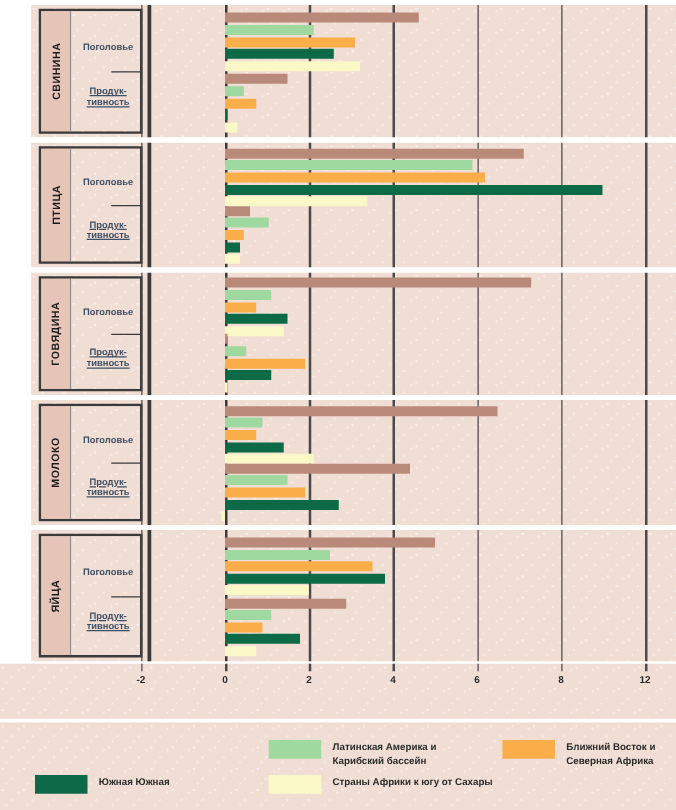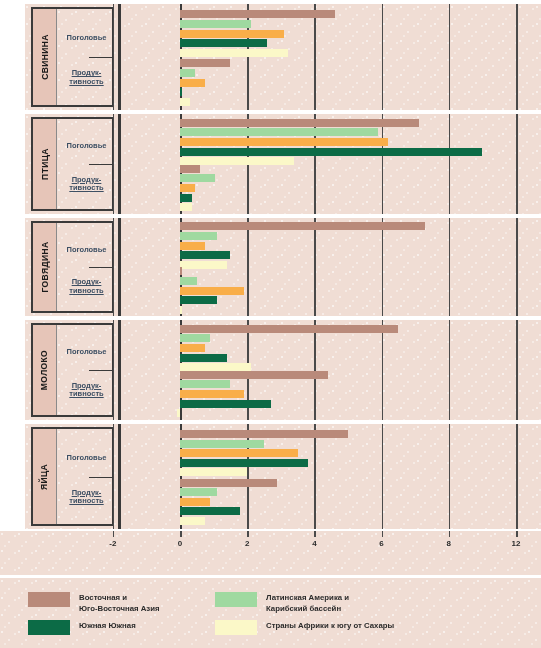--- a/index.html
+++ b/index.html
@@ -299,30 +299,30 @@
       <div class="ticklabel" style="left: 314.4px;">4</div>
       <div class="tick" style="left: 381.6px;"></div>
       <div class="ticklabel" style="left: 381.6px;">6</div>
       <div class="tick" style="left: 448.8px;"></div>
       <div class="ticklabel" style="left: 448.8px;">8</div>
       <div class="tick" style="left: 516px;"></div>
       <div class="ticklabel" style="left: 516px;">12</div>
     </div>
 
   <div id="legend" class="speckle">
-      <div class="lg-item" style="left: 28px; top: 14px;">
-        <div class="lg-swatch" style="background: rgb(185, 138, 122);"></div>
-        <div class="lg-text">Восточная и
-Юго-Восточная Азия</div>
-      </div>
       <div class="lg-item" style="left: 215px; top: 14px;">
         <div class="lg-swatch" style="background: rgb(159, 217, 160);"></div>
         <div class="lg-text">Латинская Америка и
 Карибский бассейн</div>
       </div>
+      <div class="lg-item" style="left: 402px; top: 14px;">
+        <div class="lg-swatch" style="background: rgb(249, 174, 73);"></div>
+        <div class="lg-text">Ближний Восток и
+Северная Африка</div>
+      </div>
       <div class="lg-item" style="left: 28px; top: 42px;">
         <div class="lg-swatch" style="background: rgb(12, 107, 70);"></div>
         <div class="lg-text">Южная Южная</div>
       </div>
       <div class="lg-item" style="left: 215px; top: 42px;">
         <div class="lg-swatch" style="background: rgb(251, 248, 200);"></div>
         <div class="lg-text">Страны Африки к югу от Сахары</div>
       </div>
     </div>
 

